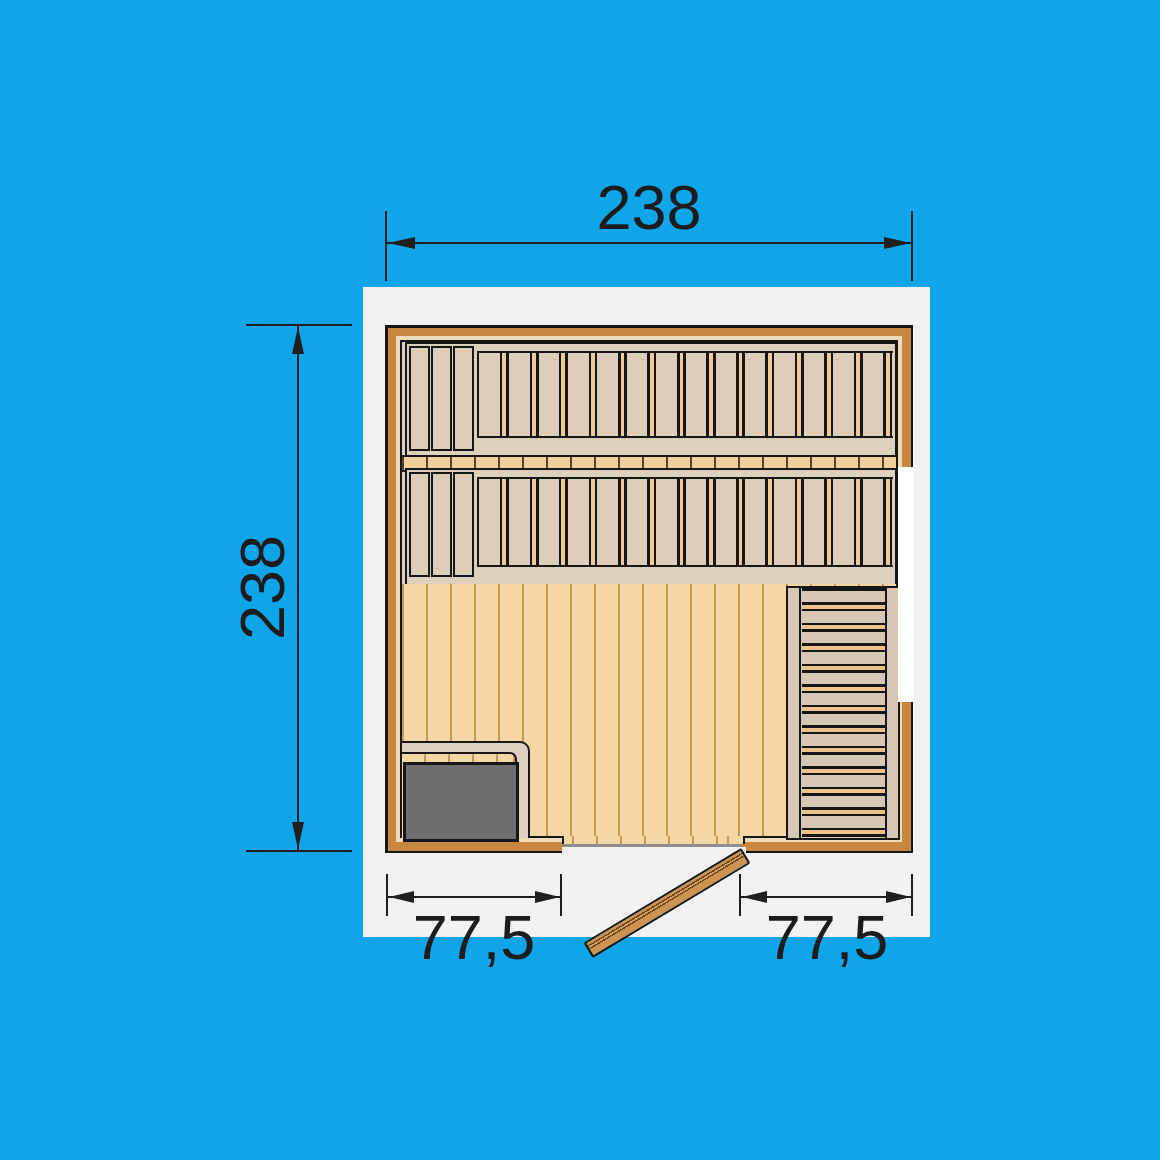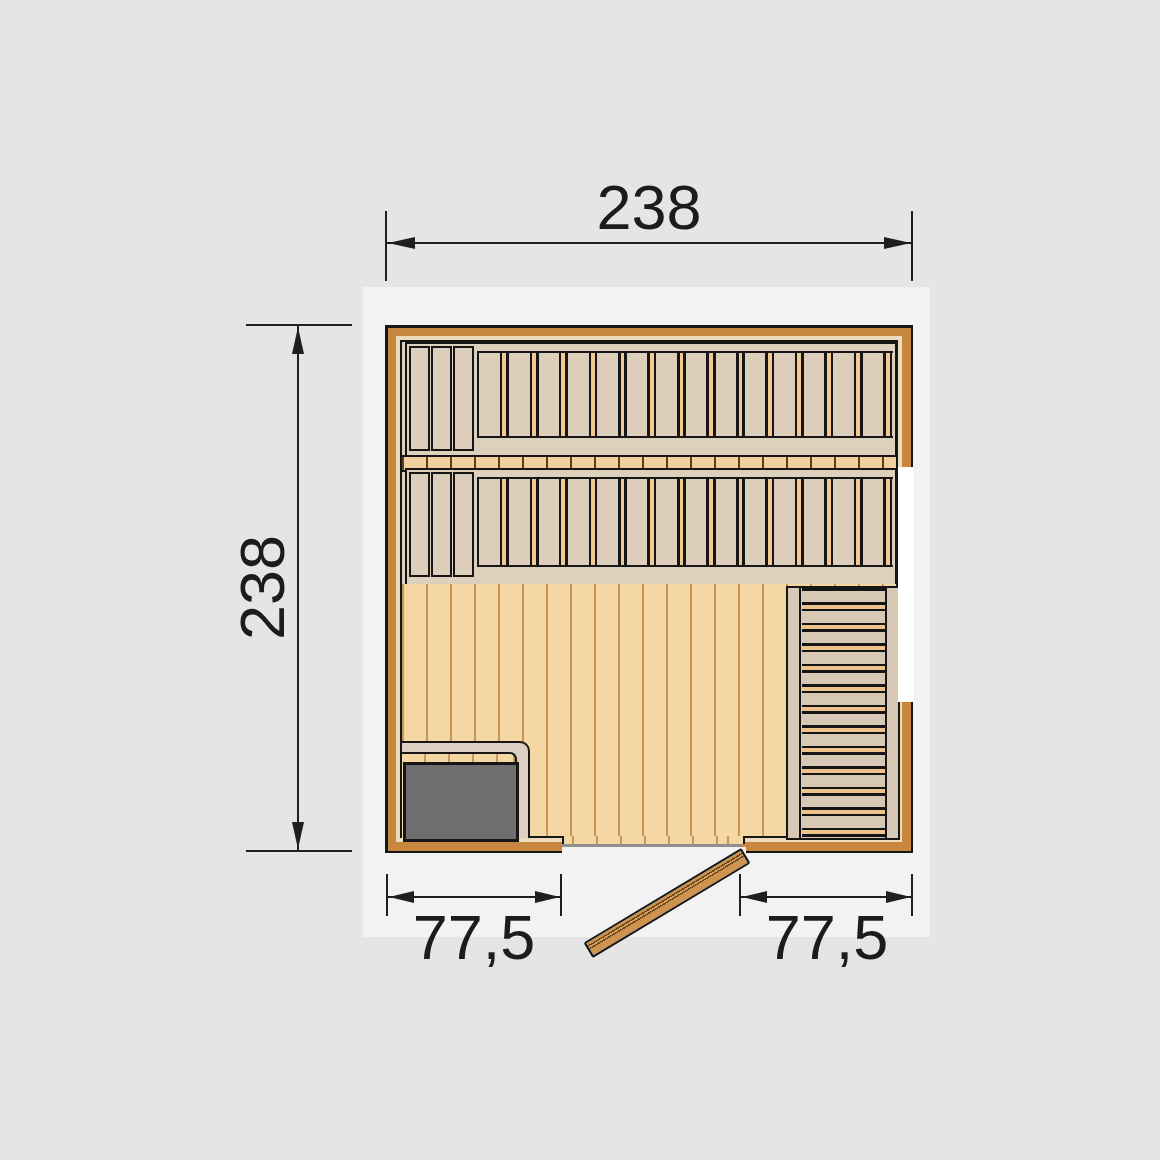--- a/index.html
+++ b/index.html
@@ -1,16 +1,16 @@
 <!DOCTYPE html>
 <html><head>
 <meta charset="utf-8">
 <style>
   html,body{margin:0;padding:0;background:#ffffff;}
-  .stage{position:relative;width:1160px;height:1160px;background:#e5e5e5;
+  .stage{position:relative;width:1160px;height:1160px;background:#0ea5e9;
          font-family:"Liberation Sans",sans-serif;overflow:hidden;}
   .abs{position:absolute;}
   .dim-label{position:absolute;font-size:63px;line-height:1;color:#1c1c1c;
              text-align:center;width:180px;letter-spacing:0;}
   .dim-line{position:absolute;background:#1f1f1f;}
   .tri{position:absolute;width:0;height:0;}
 
   
   .sauna{position:absolute;left:385px;top:325px;width:528px;height:528px;background:#161616;}
   .wall-orange{position:absolute;inset:2.5px;background:#c8873e;}

